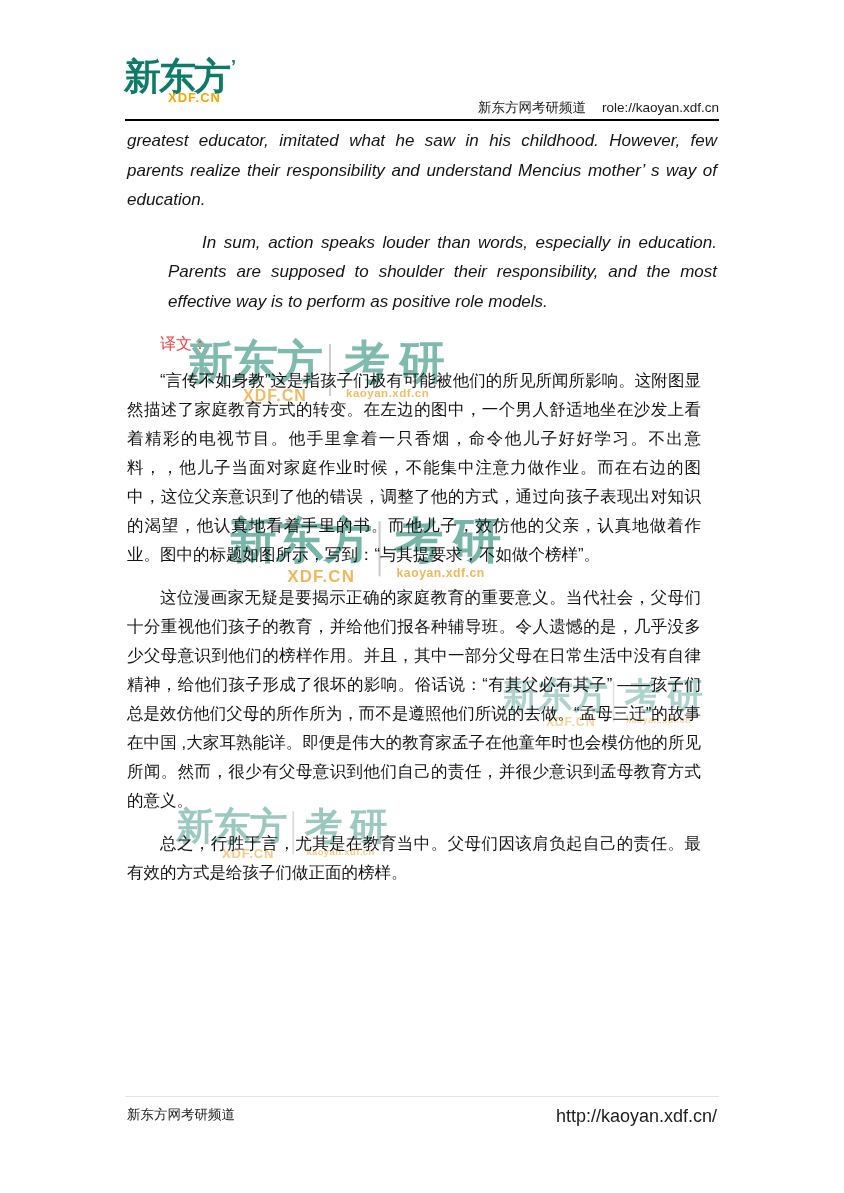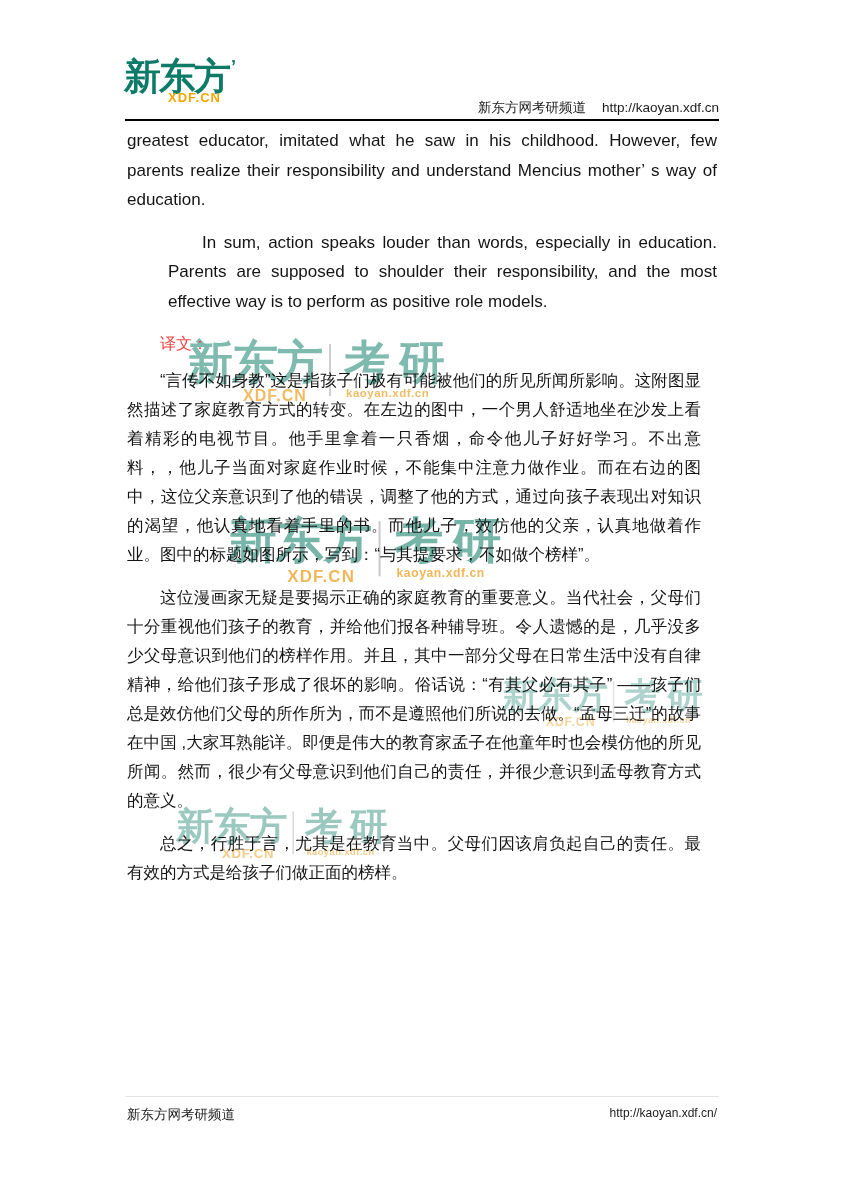--- a/index.html
+++ b/index.html
@@ -37,21 +37,21 @@
     width: 594px; height: 2px; background: #000;
   }
 
   
   .doc {
     position: absolute; left: 127px; top: 126px; width: 590px;
     z-index: 1;
   }
   .en-p {
     font-size: 17px; line-height: 29.5px; text-align: justify;
-    margin: 0 0 13px 0; color: #141414;
+    margin: 0 0 13px 0; color: #141414; font-style: italic;
   }
   .en-p.indent { text-indent: 34px; margin-left: 41px; }
   .translation-label {
     font-size: 16px; line-height: 29px; margin: 9px 0 8px 0;
     text-indent: 33px; color: #ef4444; font-family: Liberation Serif, serif;
   }
   .cn-p {
     font-size: 16.5px; line-height: 29px; text-align: justify;
     text-indent: 33px; margin: 0 16px 14px 0; color: #141414;
   }
@@ -87,21 +87,21 @@
   .footer-divider {
     position: absolute; left: 125px; top: 1096px;
     width: 594px; height: 1px; background: #e4e4e4;
   }
   .footer-channel {
     position: absolute; left: 127px; top: 1106px;
     font-size: 13.5px; color: #1c1c1c;
   }
   .footer-url {
     position: absolute; right: 127px; top: 1106px;
-    font-size: 12px; color: #1c1c1c;
+    font-size: 18px; color: #1c1c1c;
   }
 </style>
 </head>
 <body>
 
 <div class="wm wm-1">
   <div class="wm-part wm-left">
     <span class="wm-cn">新东方</span>
     <span class="wm-sub">XDF.CN</span>
   </div>
@@ -150,21 +150,21 @@
 
 <div class="logo">
   <div class="logo-row">
     <span class="logo-cn">新东方</span>
     <span class="logo-tick">’</span>
   </div>
   <div class="logo-domain">XDF.CN</div>
 </div>
 
 <div class="header-meta">
-  <span class="hm-channel">新东方网考研频道</span><span class="hm-url">http://kaoyan.xdf.cn</span>
+  <span class="hm-channel">新东方网考研频道</span><span class="hm-url">role://kaoyan.xdf.cn</span>
 </div>
 
 <div class="header-divider"></div>
 
 <div class="doc">
   <p class="en-p">greatest educator, imitated what he saw in his childhood. However, few parents realize their responsibility and understand Mencius mother’ s way of education.</p>
   <p class="en-p indent">In sum, action speaks louder than words, especially in education. Parents are supposed to shoulder their responsibility, and the most effective way is to perform as positive role models.</p>
   <p class="translation-label">译文：</p>
   <p class="cn-p">“言传不如身教”这是指孩子们极有可能被他们的所见所闻所影响。这附图显然描述了家庭教育方式的转变。在左边的图中，一个男人舒适地坐在沙发上看着精彩的电视节目。他手里拿着一只香烟，命令他儿子好好学习。不出意料，，他儿子当面对家庭作业时候，不能集中注意力做作业。而在右边的图中，这位父亲意识到了他的错误，调整了他的方式，通过向孩子表现出对知识的渴望，他认真地看着手里的书。而他儿子，效仿他的父亲，认真地做着作业。图中的标题如图所示，写到：“与其提要求，不如做个榜样”。</p>
   <p class="cn-p">这位漫画家无疑是要揭示正确的家庭教育的重要意义。当代社会，父母们十分重视他们孩子的教育，并给他们报各种辅导班。令人遗憾的是，几乎没多少父母意识到他们的榜样作用。并且，其中一部分父母在日常生活中没有自律精神，给他们孩子形成了很坏的影响。俗话说：“有其父必有其子” ——孩子们总是效仿他们父母的所作所为，而不是遵照他们所说的去做。“孟母三迁”的故事在中国 ,大家耳熟能详。即便是伟大的教育家孟子在他童年时也会模仿他的所见所闻。然而，很少有父母意识到他们自己的责任，并很少意识到孟母教育方式的意义。</p>

